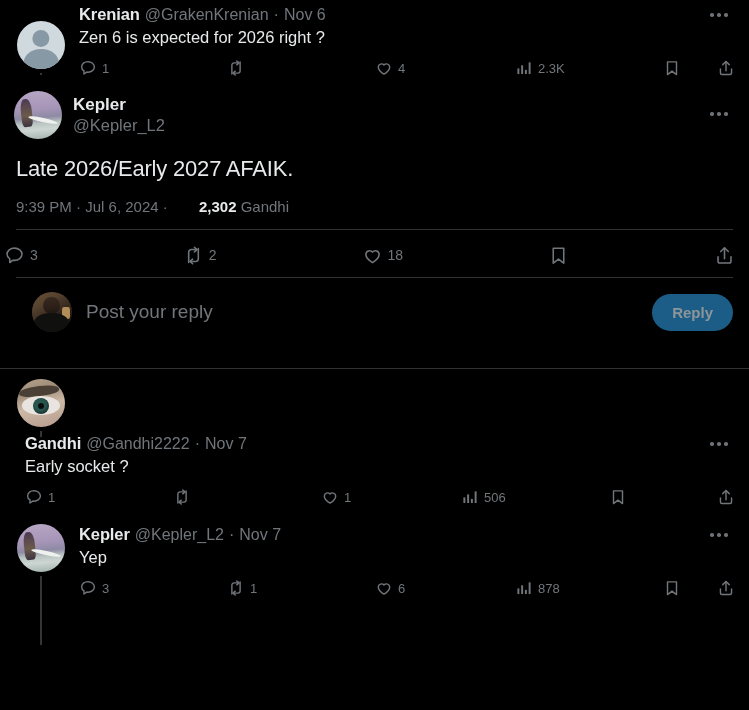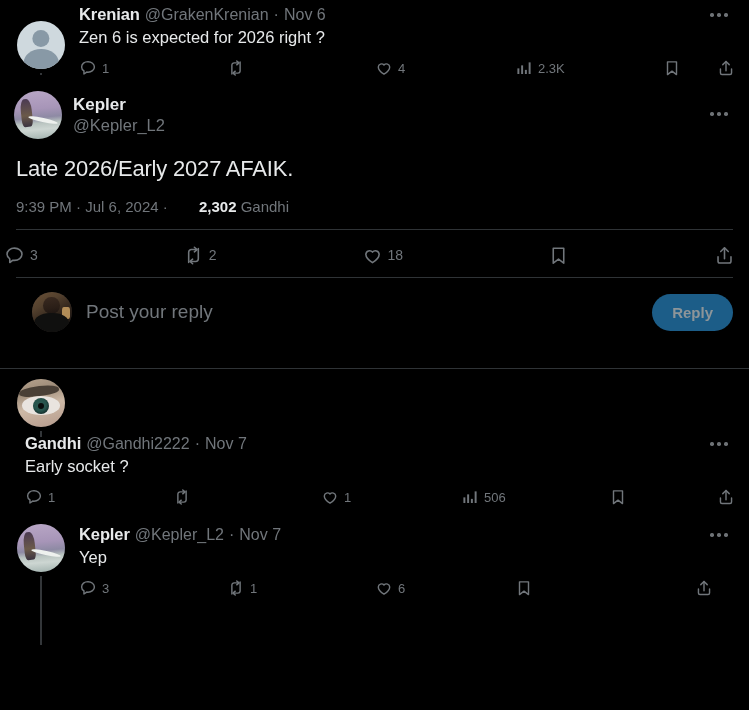--- a/index.html
+++ b/index.html
@@ -543,20 +543,29 @@
           </svg>
           <span class="cnt">1</span>
         </div>
         <div class="act">
           <svg width="18" height="18" viewBox="0 0 24 24" fill="none" stroke="#71767b" stroke-width="1.9">
             <path d="M12 20.2s-7.6-4.7-7.6-9.6A4.3 4.3 0 0 1 12 8.1a4.3 4.3 0 0 1 7.6 2.5c0 4.9-7.6 9.6-7.6 9.6z" stroke-linejoin="round"></path>
           </svg>
           <span class="cnt">6</span>
         </div>
         <div class="act">
+          <svg width="18" height="18" viewBox="0 0 24 24">
+            <rect x="3.2" y="12.5" width="2.6" height="7.5" fill="#71767b"></rect>
+            <rect x="8.2" y="8.5" width="2.6" height="11.5" fill="#71767b"></rect>
+            <rect x="13.2" y="14.5" width="2.6" height="5.5" fill="#71767b"></rect>
+            <rect x="18.2" y="4.5" width="2.6" height="15.5" fill="#71767b"></rect>
+          </svg>
+          <span class="cnt">878</span>
+        </div>
+        <div class="act">
           <svg width="18" height="18" viewBox="0 0 24 24" fill="none" stroke="#71767b" stroke-width="1.9">
             <path d="M6 3.8h12v17l-6-4.6-6 4.6z" stroke-linejoin="round"></path>
           </svg>
         </div>
         <div class="act" style="margin-left:auto;">
           <svg width="18" height="18" viewBox="0 0 24 24" fill="none" stroke="#71767b" stroke-width="1.9">
             <path d="M12 15.6V3.4" stroke-linecap="round"></path>
             <path d="M7.7 7.5L12 3.2l4.3 4.3" stroke-linecap="round" stroke-linejoin="round"></path>
             <path d="M4.6 13.4v5.2a2 2 0 0 0 2 2h10.8a2 2 0 0 0 2-2v-5.2" stroke-linecap="round" stroke-linejoin="round"></path>
           </svg>

